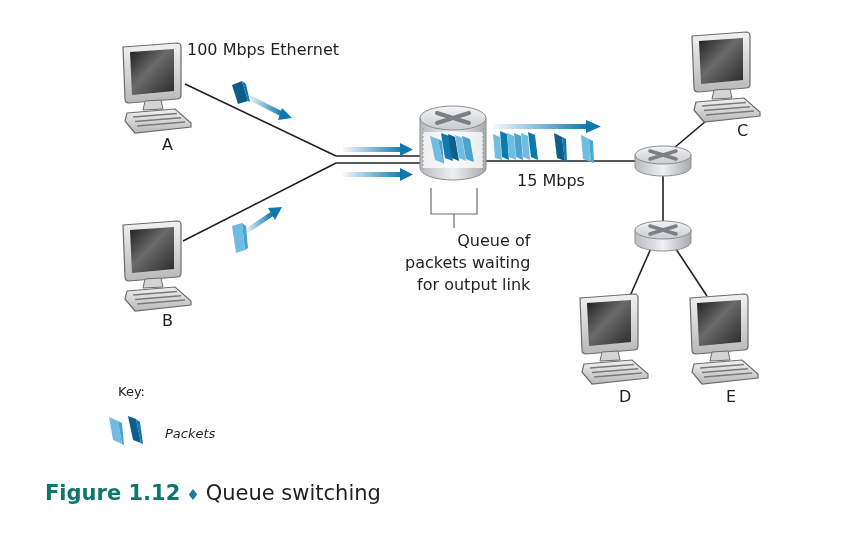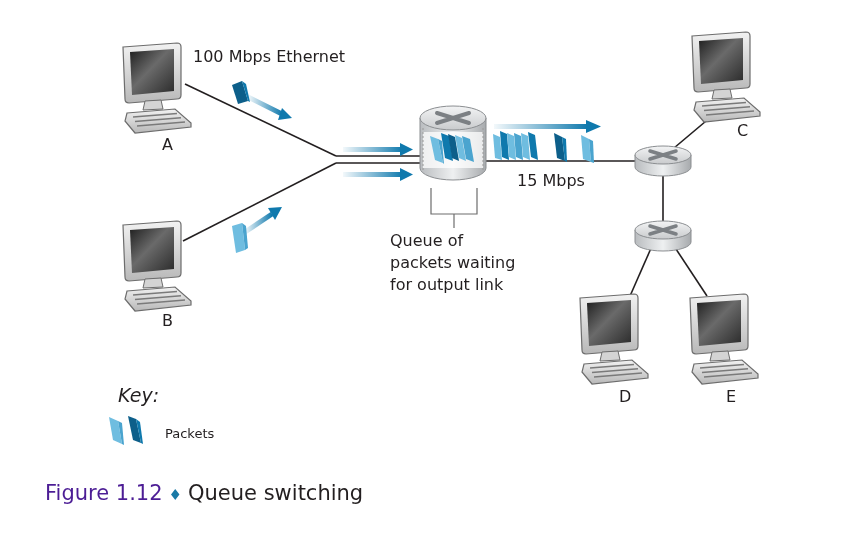--- a/index.html
+++ b/index.html
@@ -2,24 +2,24 @@
 <html><head>
 <meta charset="utf-8">
 <style>
   html, body { margin:0; padding:0; background:#ffffff; }
   body { width:841px; height:544px; position:relative; overflow:hidden; font-family:"DejaVu Sans", sans-serif; }
   svg#diagram { position:absolute; left:0; top:0; }
   .lbl { position:absolute; color:#231f20; font-family:"DejaVu Sans", sans-serif; white-space:nowrap; }
   .host-lbl { font-size:16px; }
   .link-lbl { font-size:16px; }
   .queue-lbl { font-size:16px; line-height:22px; white-space:pre-line; }
-  .key-title { font-size:19px;font-style:italic; }
+  .key-title { font-size:13px; }
   .key-packets { font-size:13px; }
   .caption { position:absolute; left:45px; top:481px; font-size:21px; color:#231f20; white-space:nowrap; }
-  .caption .fig { color:#4c1d95; font-weight:normal; }
+  .caption .fig { color:#0f766e; font-weight:bold; }
   .caption .dia { color:#1a7aa6; font-size:15px; margin:0 6px; }
 </style>
 </head>
 <body>
 
 <svg id="diagram" width="841" height="544" viewBox="0 0 841 544">
   <defs>
     <linearGradient id="screenGrad" x1="0" y1="0" x2="1" y2="1">
       <stop offset="0" stop-color="#1e1e1e"></stop>
       <stop offset="0.45" stop-color="#6a6a6a"></stop>
@@ -144,30 +144,30 @@
   <use href="#router" x="663" y="230"></use>
 
   <g>
     <path d="M109,417 L118,421 L122,444 L113,440 Z" fill="#6fbde0"></path>
     <path d="M118,421 L122,423 L124,445 L122,444 Z" fill="#4aa4cf"></path>
     <path d="M128,416 L136,419 L141,443 L133,440 Z" fill="#0d5f8a"></path>
     <path d="M136,419 L140,422 L143,444 L141,443 Z" fill="#0f79ad"></path>
   </g>
 </svg>
 
-<div class="lbl link-lbl" style="left:187px; top:47px;margin-left:6px;">100 Mbps Ethernet</div>
+<div class="lbl link-lbl" style="left:187px; top:40px;">100 Mbps Ethernet</div>
 <div class="lbl link-lbl" style="left:517px; top:171px;text-align:center;">15 Mbps</div>
-<div class="lbl queue-lbl" style="left:390px; top:230px;">Queue of
+<div class="lbl queue-lbl" style="left:405px; top:230px;text-align:right;">Queue of
 packets waiting
 for output link</div>
 
 <div class="lbl host-lbl" style="left:162px; top:135px;">A</div>
 <div class="lbl host-lbl" style="left:162px; top:311px;">B</div>
 <div class="lbl host-lbl" style="left:737px; top:121px;">C</div>
 <div class="lbl host-lbl" style="left:619px; top:387px;">D</div>
 <div class="lbl host-lbl" style="left:726px; top:387px;">E</div>
 
 <div class="lbl key-title" style="left:118px; top:384px;">Key:</div>
-<div class="lbl key-packets" style="left:165px; top:426px;">Packets</div>
+<div class="lbl key-packets" style="left:165px; top:426px;font-style:italic;">Packets</div>
 
 <div class="caption">
   <span class="fig">Figure 1.12</span><span class="dia">♦</span><span>Queue switching</span>
 </div>
 
 </body></html>

